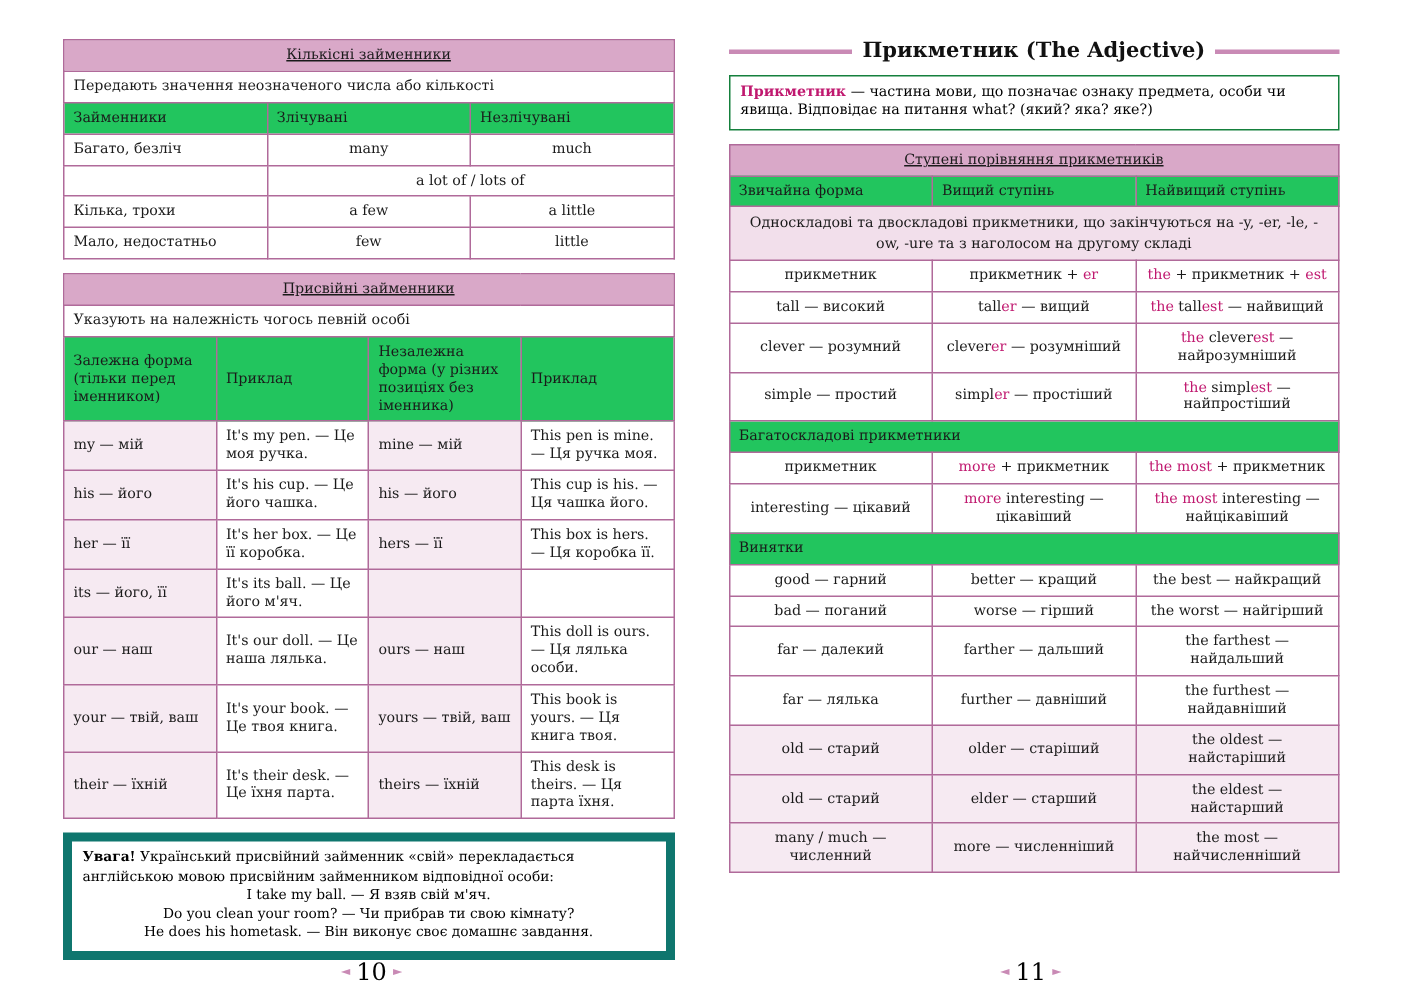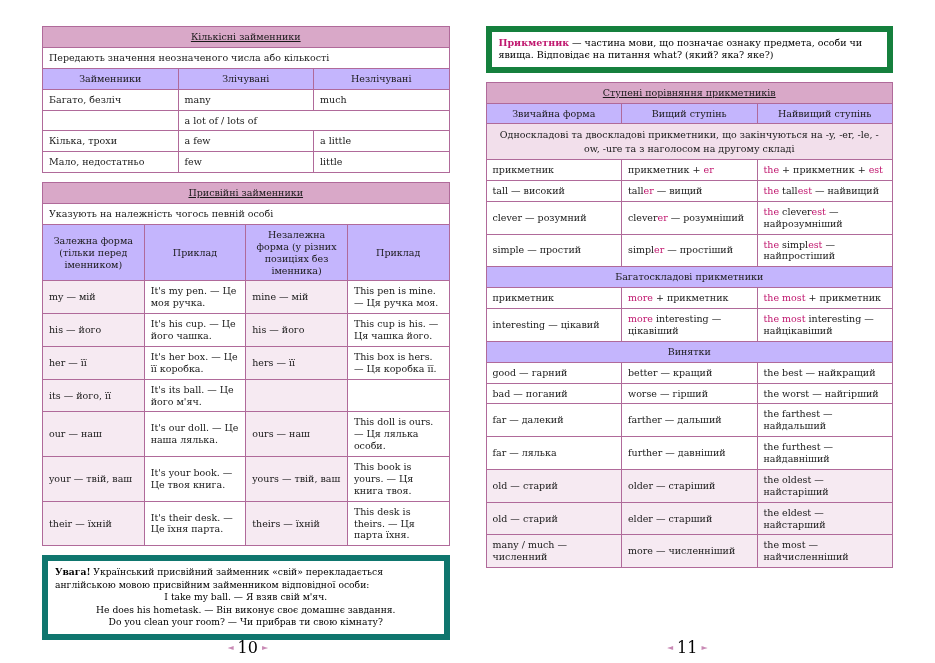--- a/index.html
+++ b/index.html
@@ -43,42 +43,42 @@
     background: #d9a8c8;
     text-align: center;
     font-weight: bold;
     font-size: 11px;
     padding: 5px 4px;
     color: #1a1a1a;
     border: 1px solid #b06a9a;
     text-decoration: underline;
   }
   .hdr {
-    background: #c4b5fd;
-    text-align: center;
+    background: #22c55e;
+    text-align: left;
     font-weight: bold;
     font-size: 9.5px;
     margin-left: 28px;
   }
   .subhdr {
     background: #f2dfeb;
     text-align: center;
     font-size: 9.5px;
   }
-  .center { }
+  .center { text-align: center; }
   .left { text-align: left; }
   .shade { background: #f6eaf2; }
   .white { background: #ffffff; }
   .magenta { color: #c0186f; }
 
   .block { margin-bottom: 9px; }
 
   
   .intro {
-    border: 6px solid #15803d;
+    border: 1px solid #15803d;
     padding: 5px 7px;
     font-size: 9.5px;
     line-height: 1.3;
   }
 
   
   .note {
     border: 6px solid #0f766e;
     padding: 5px 7px 6px 7px;
     font-size: 9.2px;
@@ -210,35 +210,40 @@
           <td class="left">This desk is theirs. — Ця парта їхня.</td>
         </tr>
       </tbody>
         </table>
     </div>
 
     <div class="note">
       <span class="nt-title">Увага!</span>
       <span>Український присвійний займенник «свій» перекладається англійською мовою присвійним займенником відповідної особи:</span>
       <div class="nt-line">I take my ball. — Я взяв свій м'яч.</div>
+      <div class="nt-line">Do you clean your room? — Чи прибрав ти свою кімнату?</div>
       <div class="nt-line">He does his hometask. — Він виконує своє домашнє завдання.</div>
-      <div class="nt-line">Do you clean your room? — Чи прибрав ти свою кімнату?</div>
     </div>
 
     <div class="pg-wrap-left">
       <div class="pgbox">
         <span class="arrow">◄</span>
         <span class="circ">10</span>
         <span class="arrow">►</span>
       </div>
     </div>
   </div>
 
   <div class="col col-right">
 
+    <div class="sec-title-wrap">
+      <span class="sec-rule"></span>
+      <span class="sec-title">Прикметник (The Adjective)</span>
+      <span class="sec-rule"></span>
+    </div>
 
     <div class="intro block">
       <span class="magenta" style="font-weight:bold">Прикметник</span><span> — частина мови, що позначає ознаку предмета, особи чи явища. Відповідає на питання what? (який? яка? яке?)</span>
     </div>
 
     <table class="t">
       <tbody>
           <tr>
         <td class="banner" colspan="3">Ступені порівняння прикметників</td>
       </tr>

